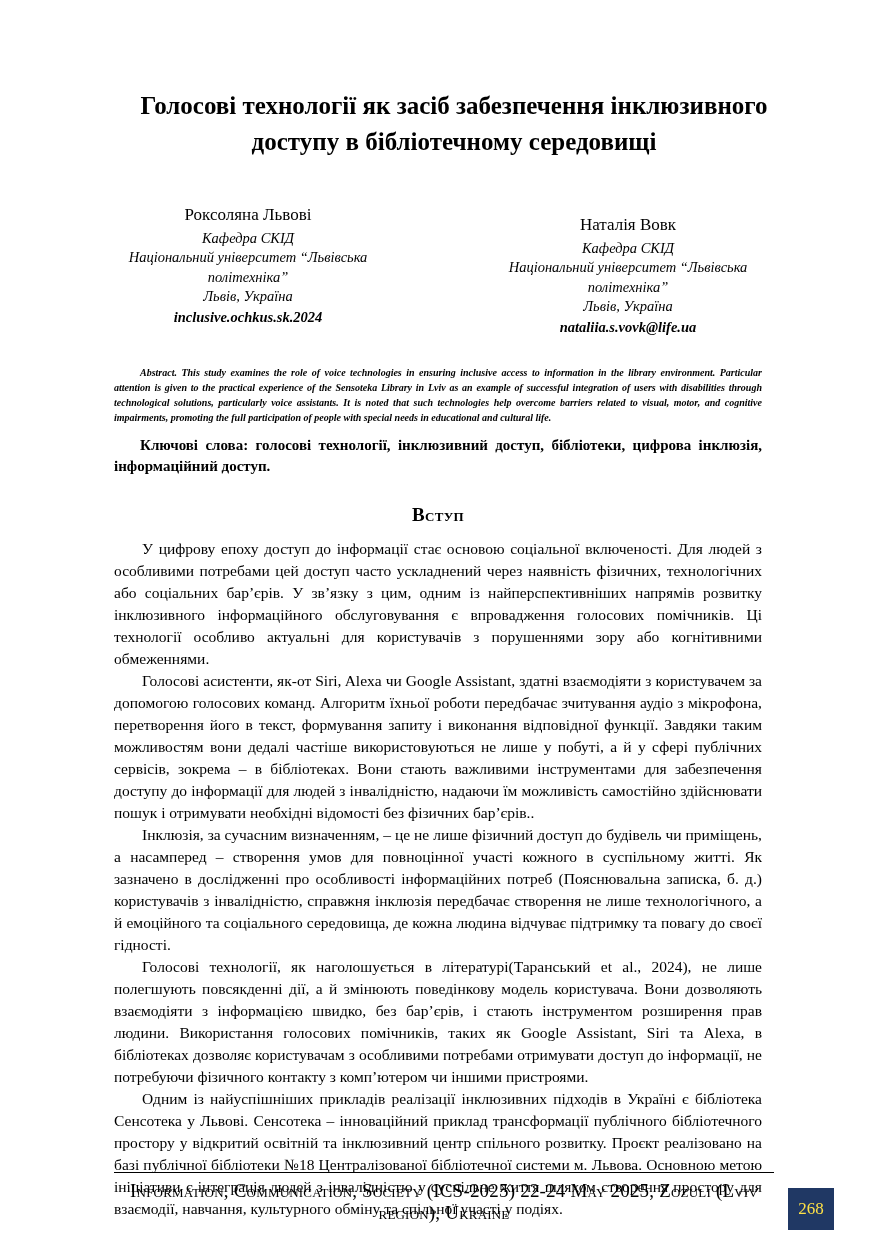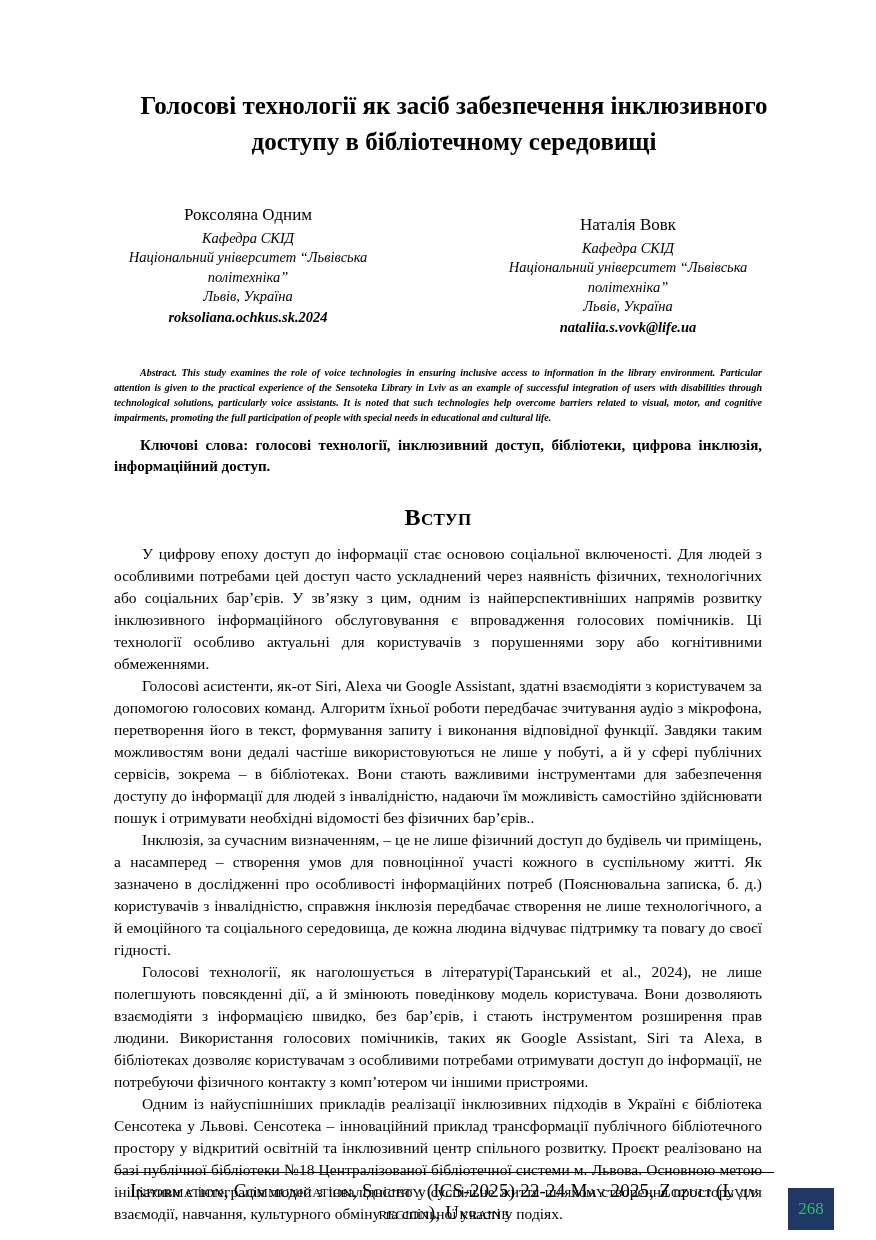--- a/index.html
+++ b/index.html
@@ -48,21 +48,21 @@
     font-weight:bold;
     text-align:justify;
     text-indent:26px;
     line-height:1.45;
   }
 
   .section-heading{
     margin:26px 0 12px 0;
     text-align:center;
     font-weight:bold;
-    font-size:24px;
+    font-size:19px;
     font-variant:small-caps;
     letter-spacing:0.3px;
   }
   .body-par{
     margin:0;
     font-size:15.5px;
     text-align:justify;
     text-indent:28px;
     line-height:1.42;
   }
@@ -75,40 +75,40 @@
     text-align:center;
     font-size:19px;
     font-variant:small-caps;
     letter-spacing:0.2px;
   }
   .page-number-box{
     position:absolute;
     right:0;bottom:10px;
     width:46px;height:42px;
     background:#203864;
-    color:#22c55e;
+    color:#fde047;
     display:flex;align-items:center;justify-content:center;
     font-size:17px;
   }
 </style>
 </head>
 <body>
 
 <div class="page">
   <div class="content">
 
     <h1 class="paper-title">Голосові технології як засіб забезпечення інклюзивного доступу в бібліотечному середовищі</h1>
 
     <div class="authors-row">
       <div class="author-block">
-        <div class="author-name">Роксоляна Одним</div>
+        <div class="author-name">Роксоляна Львові</div>
         <div class="author-line">Кафедра СКІД</div>
         <div class="author-line">Національний університет “Львівська політехніка”</div>
         <div class="author-line">Львів, Україна</div>
-        <div class="author-email">roksoliana.ochkus.sk.2024</div>
+        <div class="author-email">inclusive.ochkus.sk.2024</div>
       </div>
       <div class="author-block right">
         <div class="author-name">Наталія Вовк</div>
         <div class="author-line">Кафедра СКІД</div>
         <div class="author-line">Національний університет “Львівська політехніка”</div>
         <div class="author-line">Львів, Україна</div>
         <div class="author-email">nataliia.s.vovk@life.ua</div>
       </div>
     </div>
 

